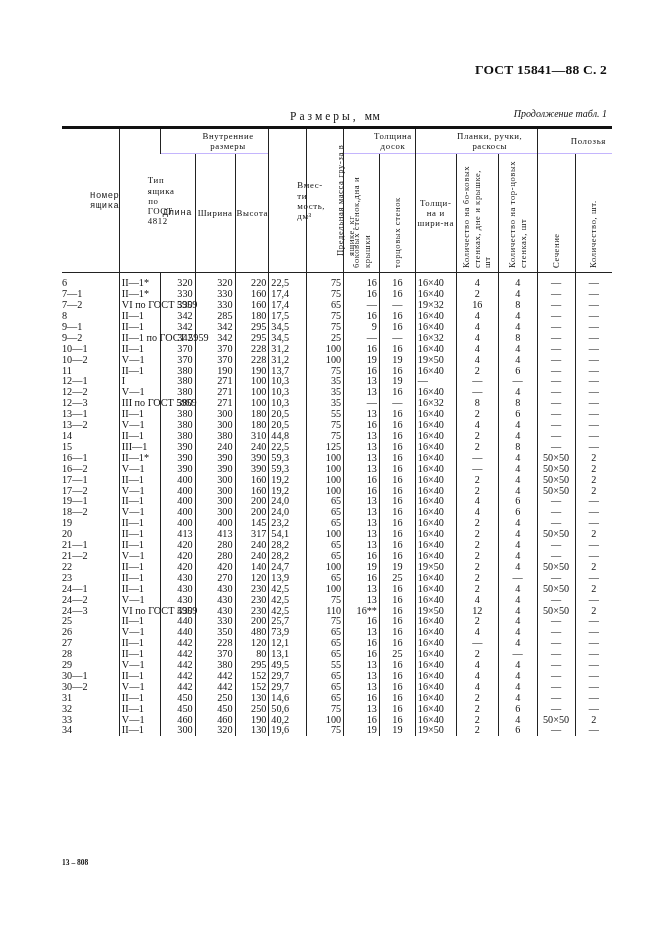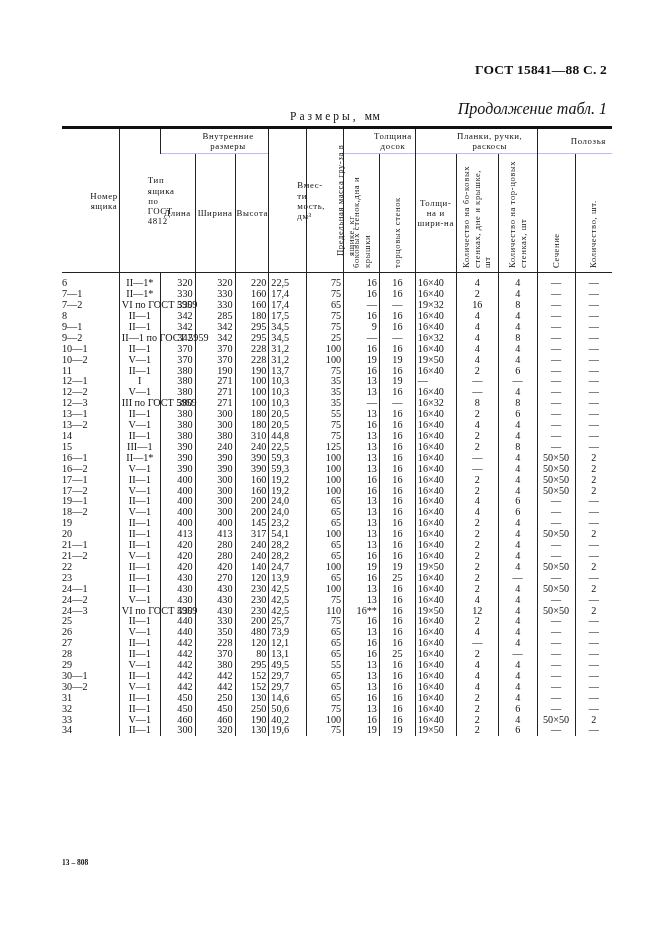--- a/index.html
+++ b/index.html
@@ -1,35 +1,35 @@
 <!DOCTYPE html>
 <html><head>
 <meta charset="utf-8">
 <style>
   html, body { margin: 0; padding: 0; background: #ffffff; }
   body { width: 661px; height: 936px; position: relative; overflow: hidden;
          font-family: "Liberation Serif", "DejaVu Serif", serif; color: #111; }
   .doc-header { position: absolute; right: 54px; top: 62px; font-weight: bold; font-size: 13.5px; letter-spacing: 0.2px; }
-  .continuation { position: absolute; right: 54px; top: 100px; font-style: italic; font-size: 16px; }
+  .continuation { position: absolute; right: 54px; top: 108px; font-style: italic; font-size: 10px; }
   .sizes-caption { position: absolute; left: 290px; top: 110px; font-size: 11.5px; letter-spacing: 3px; }
   .sizes-caption .unit { letter-spacing: 0.5px; margin-left: 6px; }
 
   table.spec { position: absolute; left: 62px; top: 126px; width: 550px;
                border-collapse: collapse; font-size: 10.2px; table-layout: fixed; }
   table.spec th { font-weight: normal; font-size: 8.8px; letter-spacing: 0.6px; vertical-align: middle;
                   border-left: 1px solid #222; padding: 2px 1px; line-height: 1.15; text-align: center; }
   table.spec thead tr:first-child th { border-top: 3px solid #111; padding-left: 28px; }
   table.spec thead tr.sub th { border-top: 1px solid #c4b5fd; }
   table.spec thead tr:last-child th, table.spec thead th.tall { border-bottom: 1px solid #222; }
-  table.spec th:first-child { border-left: none; }
+  table.spec th:first-child { border-left: none; font-family: Liberation Mono, monospace; }
   .vert { writing-mode: vertical-rl; transform: rotate(180deg); display: inline-block; text-align: left;
           height: 112px; white-space: normal; font-size: 8.6px; line-height: 1.25; }
   table.spec td { padding: 0 2px; line-height: 10.9px; vertical-align: top; border-left: 1px solid #222; white-space: nowrap; }
   table.spec td:first-child { border-left: none; text-align: left; padding-left: 0; }
-  td.c-type { text-align: center; white-space: normal; }
+  td.c-type { white-space: normal; }
   td.r { text-align: right; padding-right: 4px; }
   td.l { text-align: left; padding-left: 6px; }
   td.c { text-align: center; }
   tbody tr:first-child td { padding-top: 5px; }
   .footer-code { position: absolute; left: 62px; top: 858px; font-size: 7.5px; font-weight: bold; }
 </style>
 </head>
 <body>
 
 <div class="doc-header">ГОСТ 15841—88 С. 2</div>

